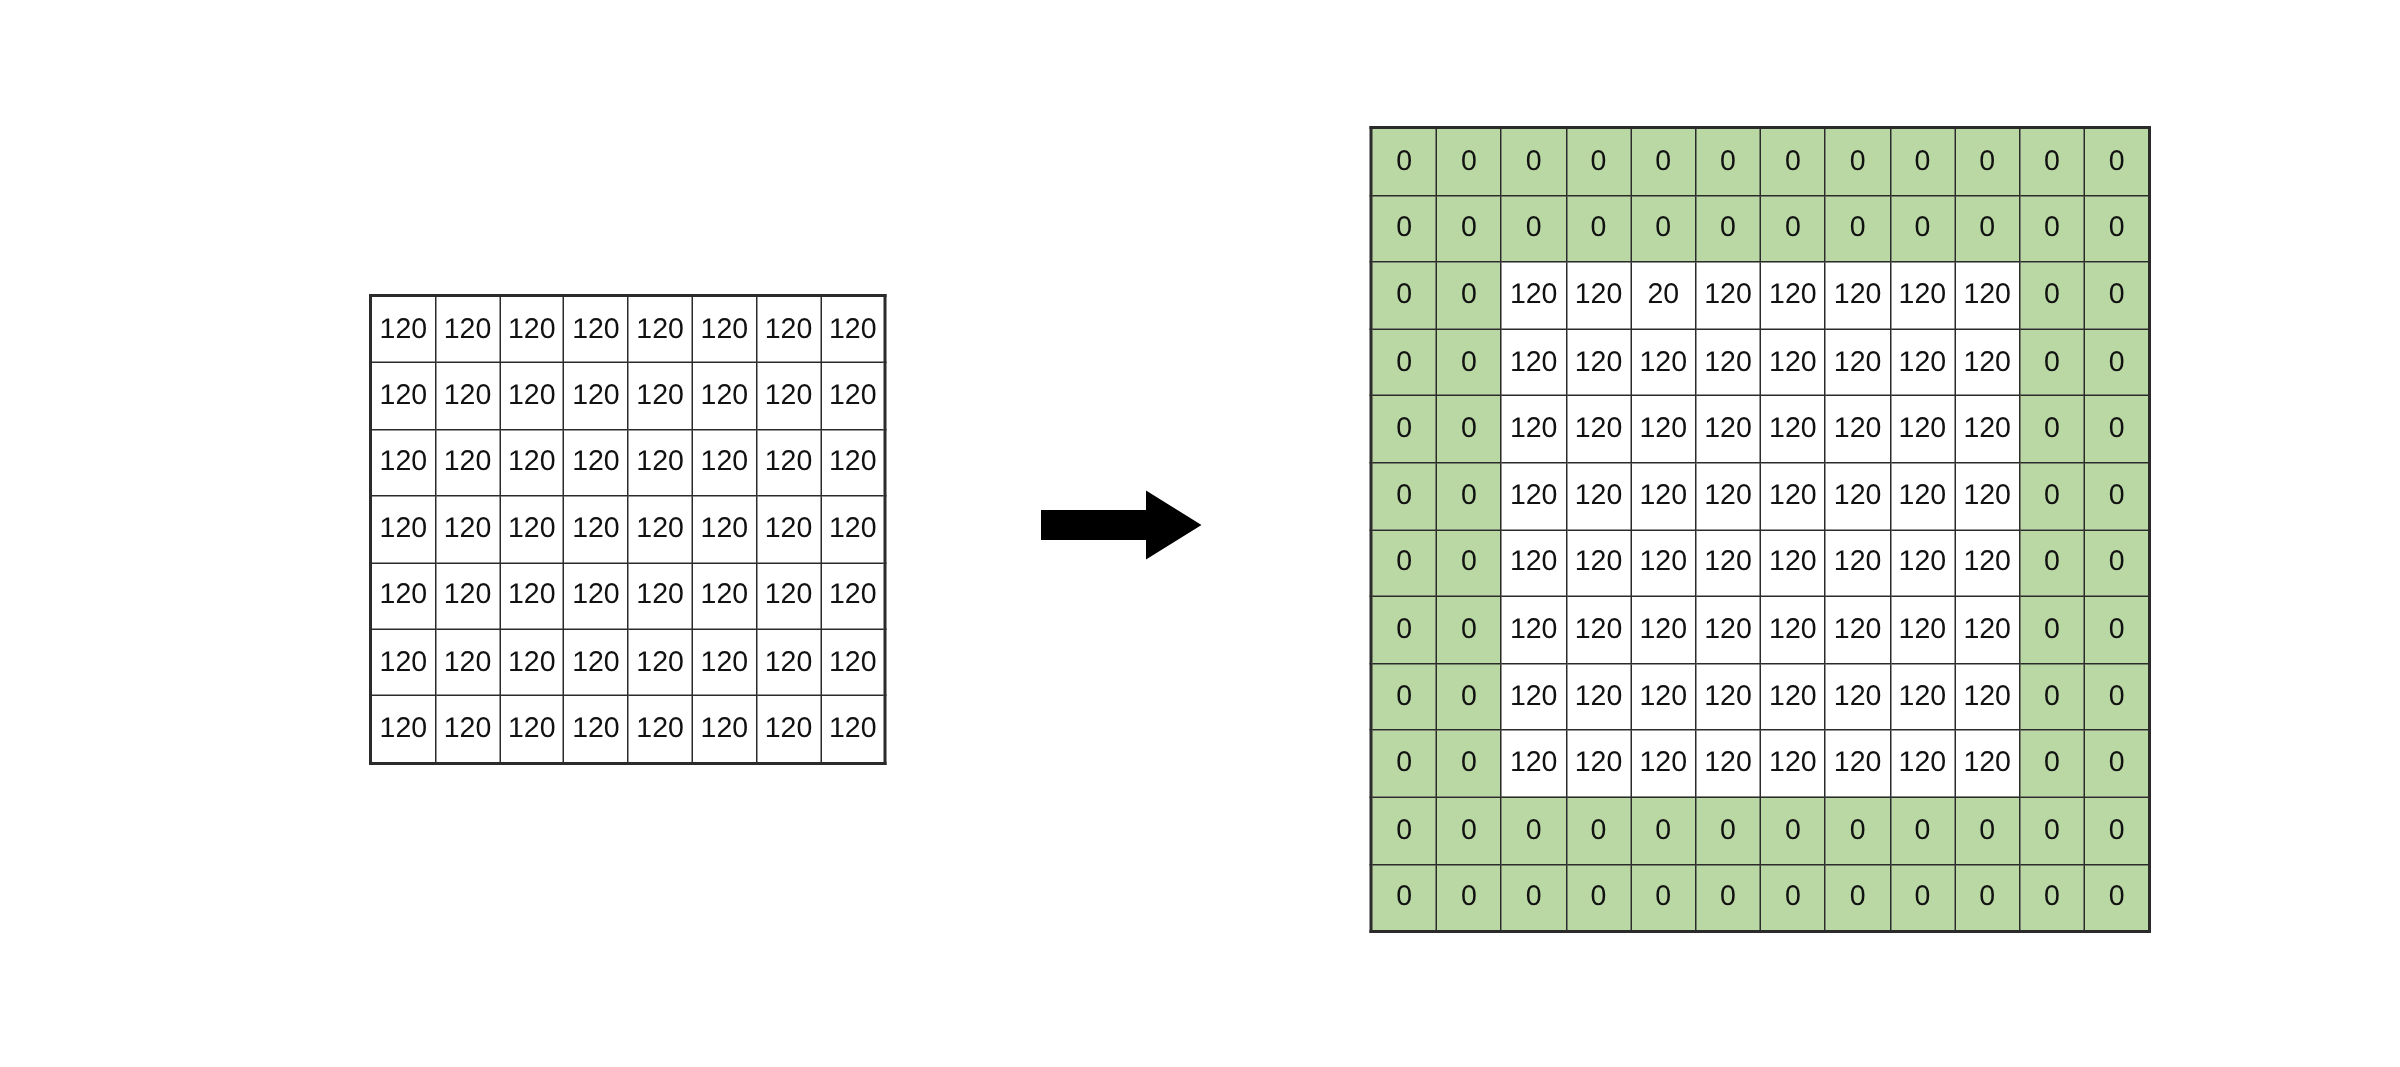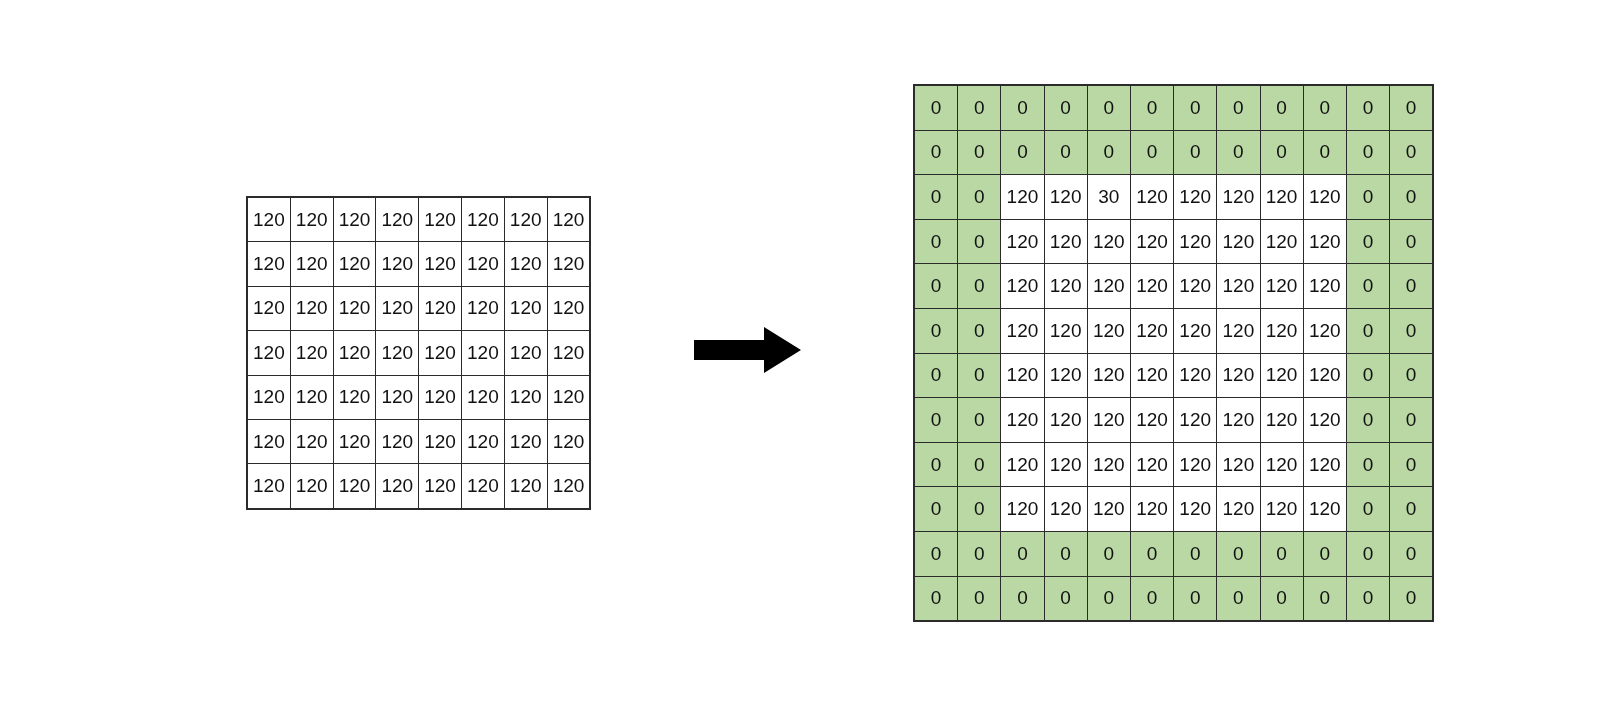--- a/index.html
+++ b/index.html
@@ -191,21 +191,21 @@
           <td class="pad">0</td>
           <td class="pad">0</td>
           <td class="pad">0</td>
           <td class="pad">0</td>
         </tr>
         <tr>
           <td class="pad">0</td>
           <td class="pad">0</td>
           <td>120</td>
           <td>120</td>
-          <td>30</td>
+          <td>20</td>
           <td>120</td>
           <td>120</td>
           <td>120</td>
           <td>120</td>
           <td>120</td>
           <td class="pad">0</td>
           <td class="pad">0</td>
         </tr>
         <tr>
           <td class="pad">0</td>

